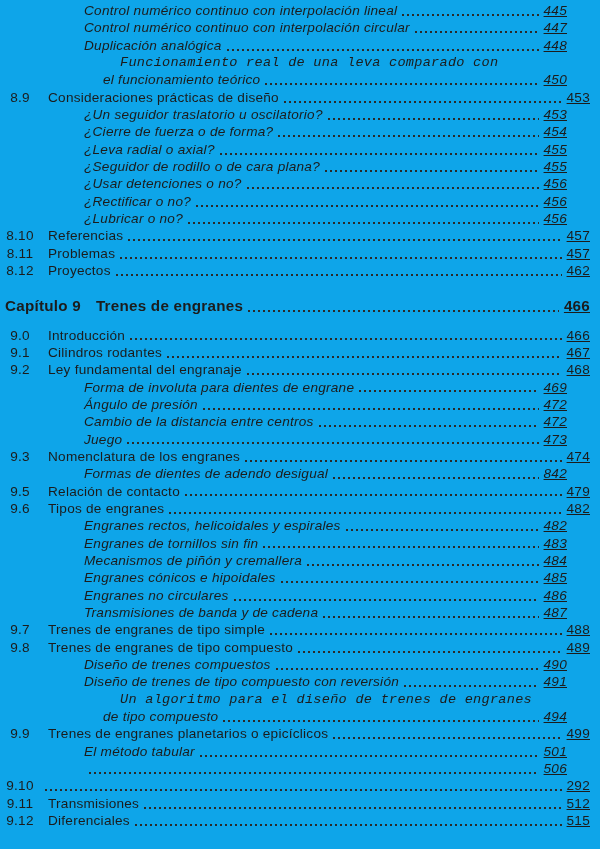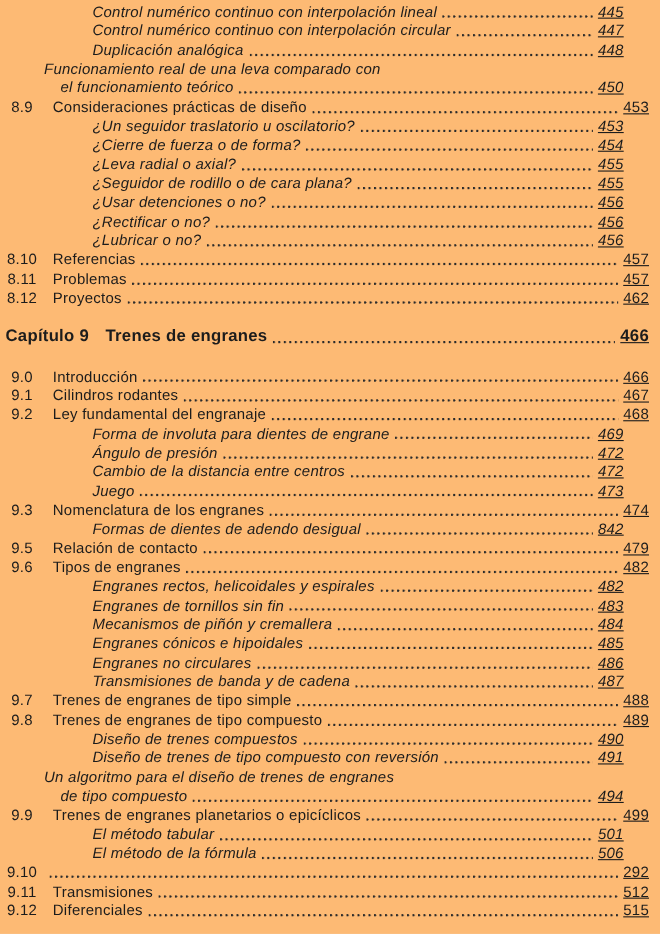--- a/index.html
+++ b/index.html
@@ -1,46 +1,46 @@
 <!DOCTYPE html>
 <html><head>
 <meta charset="utf-8">
 <style>
   html,body{margin:0;padding:0;background:#e9e9e9;}
   .page{
     width:600px;height:849px;margin:0 auto;overflow:hidden;position:relative;
-    background:#fdba74;
+    background:#0ea5e9;
     font-family:"Liberation Sans",sans-serif;
     color:#1c1c1c;
   }
   .toc{padding-top:2px;}
   .row{
     display:flex;align-items:baseline;
     height:17.35px;line-height:17.35px;
     font-size:13.6px;letter-spacing:0.25px;
     margin-right:10px;white-space:nowrap;
   }
   .row .num{width:40px;text-align:center;flex:none;}
   .row .title{margin-left:8px;}
   .row.sub,.row.sub2,.row.subnp{font-style:italic;margin-right:33px;}
   .row.sub{padding-left:84px;}
-  .row.subnp{padding-left:40px;}
-  .row.sub2{padding-left:55px;}
+  .row.subnp{padding-left:120px;font-family:Liberation Mono, monospace;}
+  .row.sub2{padding-left:103px;}
   .row.sub .title,.row.sub2 .title,.row.subnp .title{margin-left:0;}
   .dots{
     flex:1;height:2px;align-self:flex-end;
     margin:0 4px 3.5px 5px;min-width:12px;
     background-image:radial-gradient(circle at 1px 1px,#2a2a2a 0.9px,rgba(0,0,0,0) 1.3px);
     background-size:5px 2px;background-repeat:repeat-x;
   }
   .pg{flex:none;margin-left:1px;text-decoration:underline;}
   .row.chapter{
     font-weight:bold;font-style:normal;
     font-size:15.2px;height:21px;line-height:21px;
-    margin-top:15px;margin-bottom:18px;
+    margin-top:15px;margin-bottom:11px;
   }
   .row.chapter .ch-label{margin-left:5px;}
   .row.chapter .ch-title{margin-left:15px;}
 </style>
 </head>
 <body>
 
 <div class="page">
   <div class="toc" id="toc">
       <div class="row sub">
@@ -257,21 +257,20 @@
         <span class="title">Trenes de engranes planetarios o epicíclicos</span>
         <span class="dots"></span>
         <span class="pg">499</span>
       </div>
       <div class="row sub">
         <span class="title">El método tabular</span>
         <span class="dots"></span>
         <span class="pg">501</span>
       </div>
       <div class="row sub">
-        <span class="title">El método de la fórmula</span>
         <span class="dots"></span>
         <span class="pg">506</span>
       </div>
       <div class="row section">
         <span class="num">9.10</span>
         <span class="dots"></span>
         <span class="pg">292</span>
       </div>
       <div class="row section">
         <span class="num">9.11</span>

